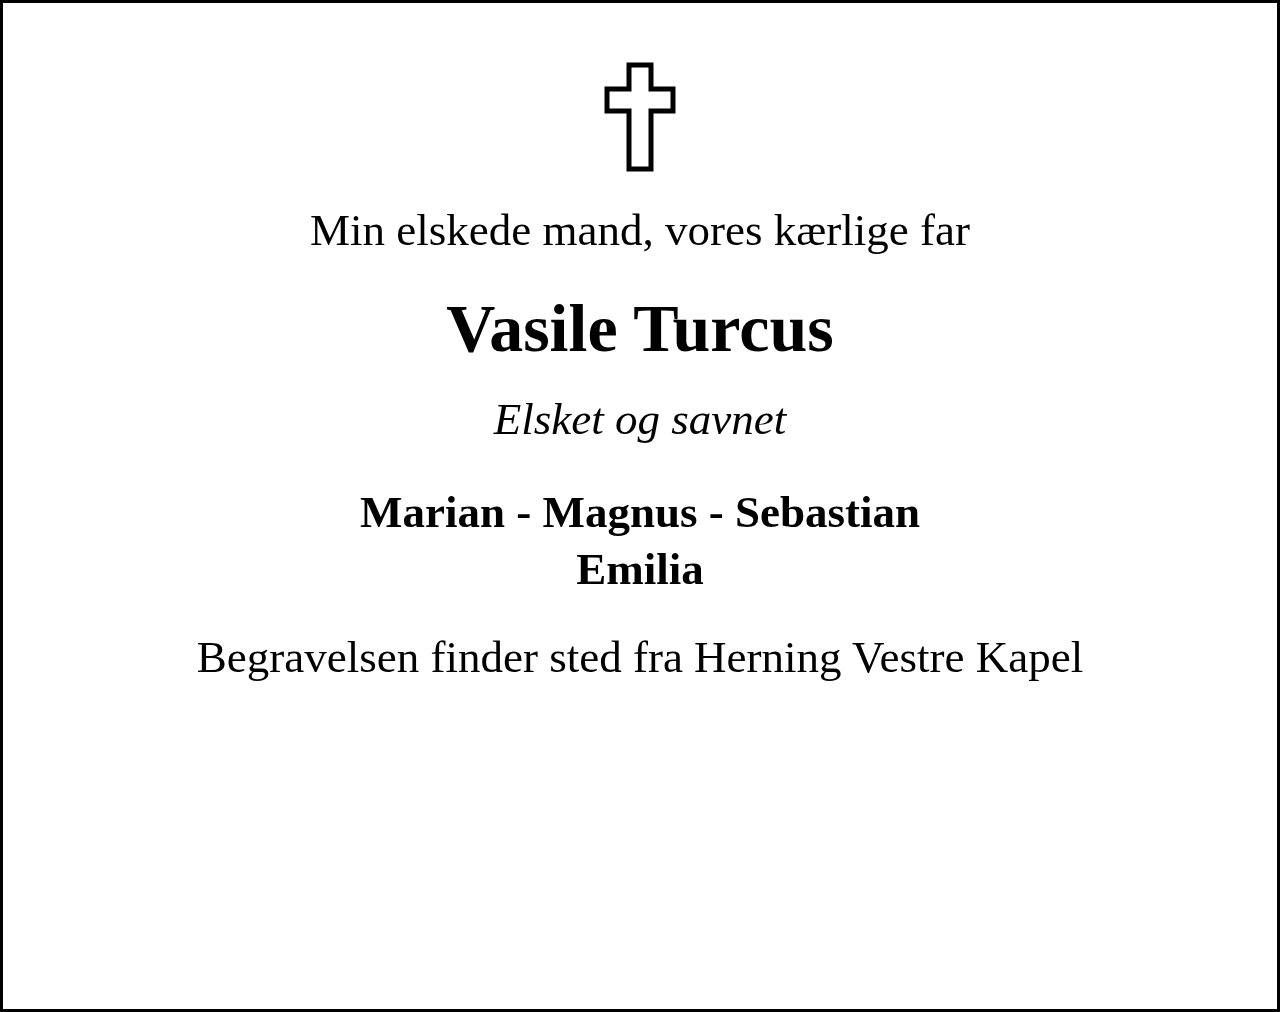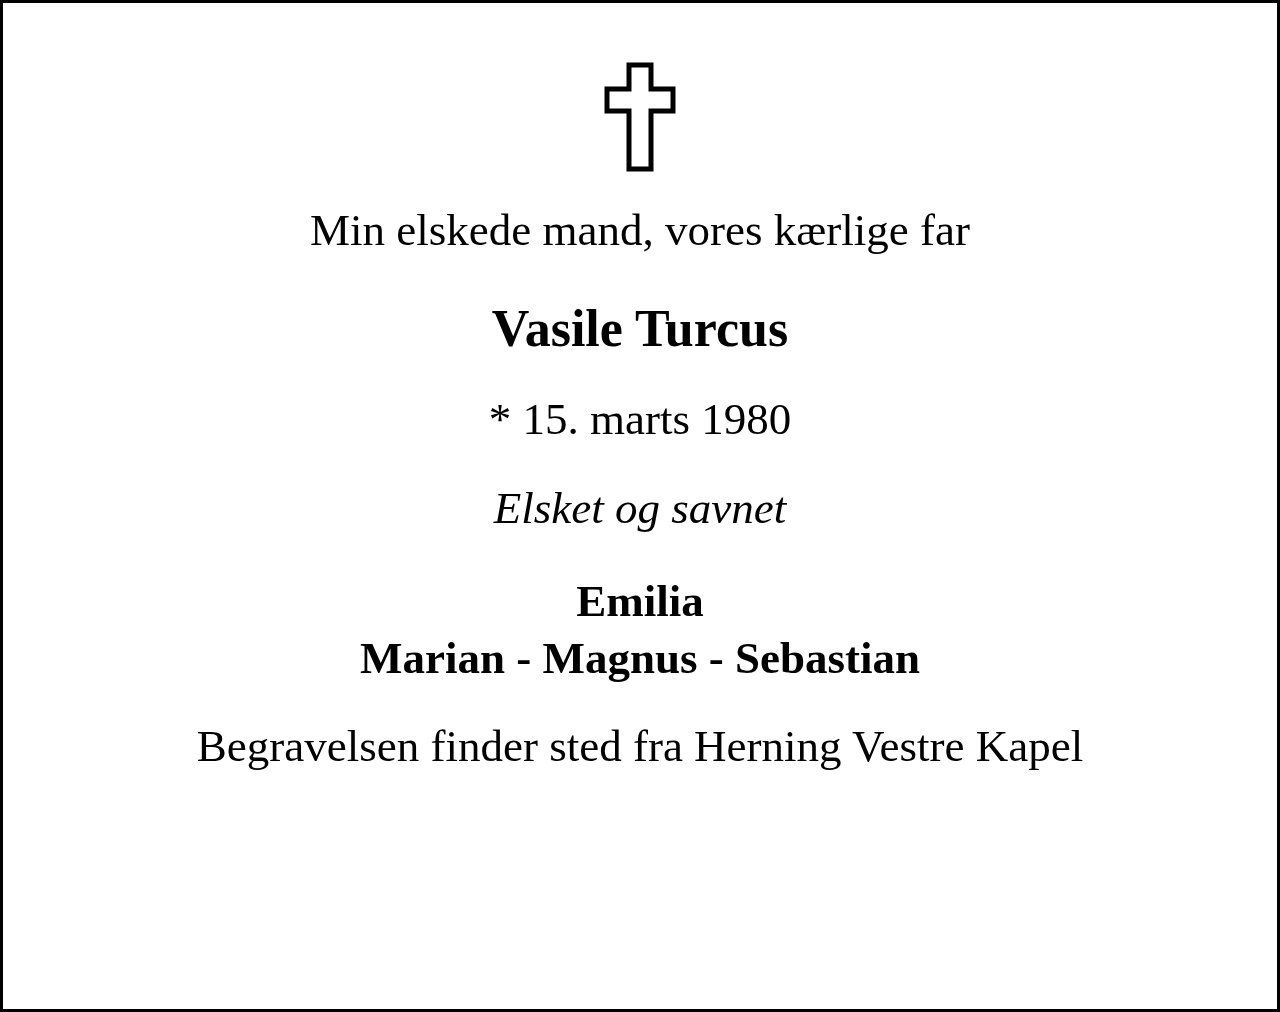--- a/index.html
+++ b/index.html
@@ -36,21 +36,21 @@
     justify-content: center;
   }
   .cross-wrap svg { display: block; }
   .line {
     font-size: 45px;
     line-height: 57px;
     white-space: nowrap;
   }
   .intro       { margin-bottom: 32px; }
   .deceased-name {
-    font-size: 52px;
+    font-size: 68px;
     line-height: 75px;
     font-weight: bold;
     margin-bottom: 25px;
     white-space: nowrap;
   }
   .birth       { margin-bottom: 32px; }
   .death-block { margin-bottom: 24px; }
   .farewell    { font-style: italic; margin-bottom: 36px; }
   .mourners    { font-weight: bold; margin-bottom: 31px; }
   .funeral-block {}
@@ -64,28 +64,27 @@
     <div class="cross-wrap">
       <svg width="72" height="110" viewBox="-3 -3 72 110" xmlns="http://www.w3.org/2000/svg" aria-hidden="true">
         <path d="M22 0 L44 0 L44 24 L66 24 L66 46 L44 46 L44 104 L22 104 L22 46 L0 46 L0 24 L22 24 Z" fill="#ffffff" stroke="#000000" stroke-width="5" stroke-linejoin="miter"></path>
       </svg>
     </div>
 
     <div class="line intro">Min elskede mand, vores kærlige far</div>
 
     <div class="deceased-name">Vasile Turcus</div>
 
-    <div class="line birth">* 15. marts 1980</div>
 
 
     <div class="line farewell">Elsket og savnet</div>
 
     <div class="mourners">
+      <div class="line">Marian - Magnus - Sebastian</div>
       <div class="line">Emilia</div>
-      <div class="line">Marian - Magnus - Sebastian</div>
     </div>
 
     <div class="funeral-block">
       <div class="line">Begravelsen finder sted fra Herning Vestre Kapel</div>
     </div>
 
   </div>
 </div>
 
 </body></html>

